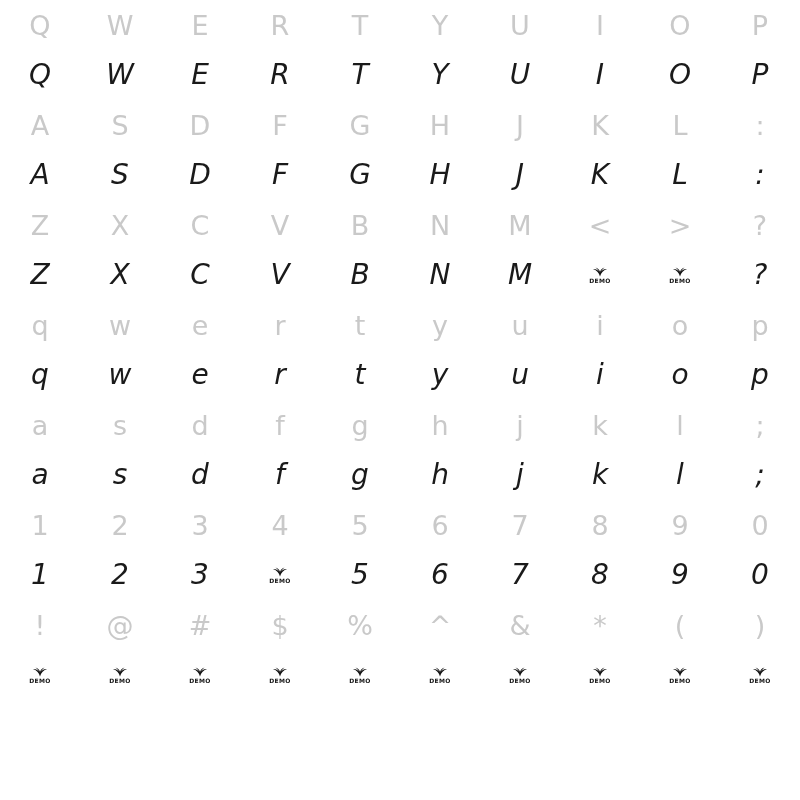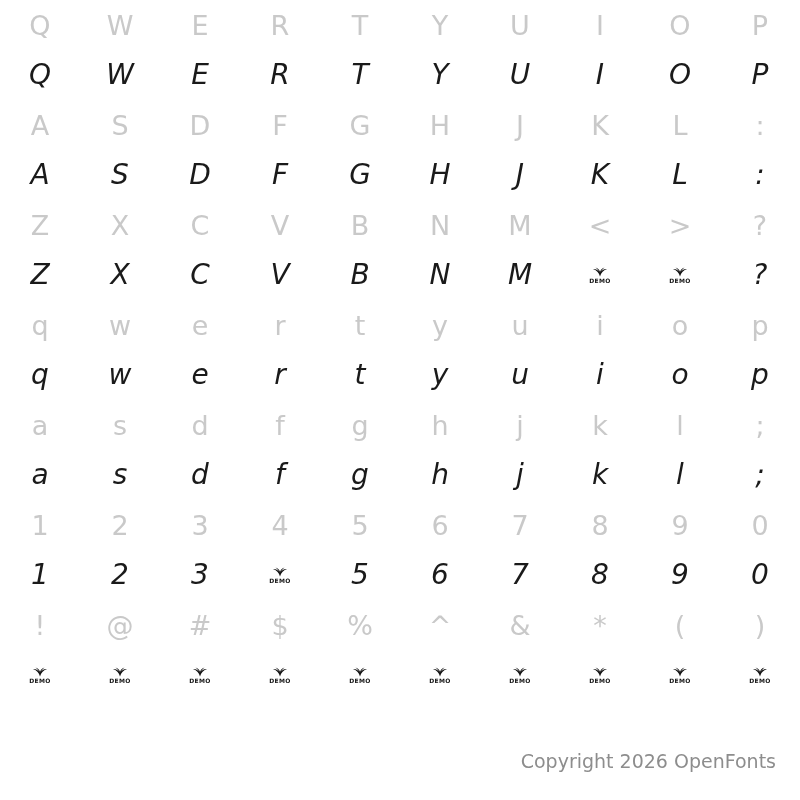--- a/index.html
+++ b/index.html
@@ -579,14 +579,13 @@
       <div class="cell glyph">
         <span class="demo">
           <svg class="leaf" viewBox="0 0 36 20" xmlns="http://www.w3.org/2000/svg">
             <path d="M18 19 C16 12 12 7 4 4 C9 3 14 6 18 11 C22 6 27 3 32 4 C24 7 20 12 18 19 Z" fill="#111"></path>
             <path d="M18 15 C17 9 14 5 9 1 C14 2 17 6 18 10 C19 6 22 2 27 1 C22 5 19 9 18 15 Z" fill="#111"></path>
           </svg>
           <span class="word">DEMO</span>
         </span>
       </div>
     </div>
-  <div class="footer">Copyright 2026 OpenFonts</div>
 </div>
 
 </body></html>

